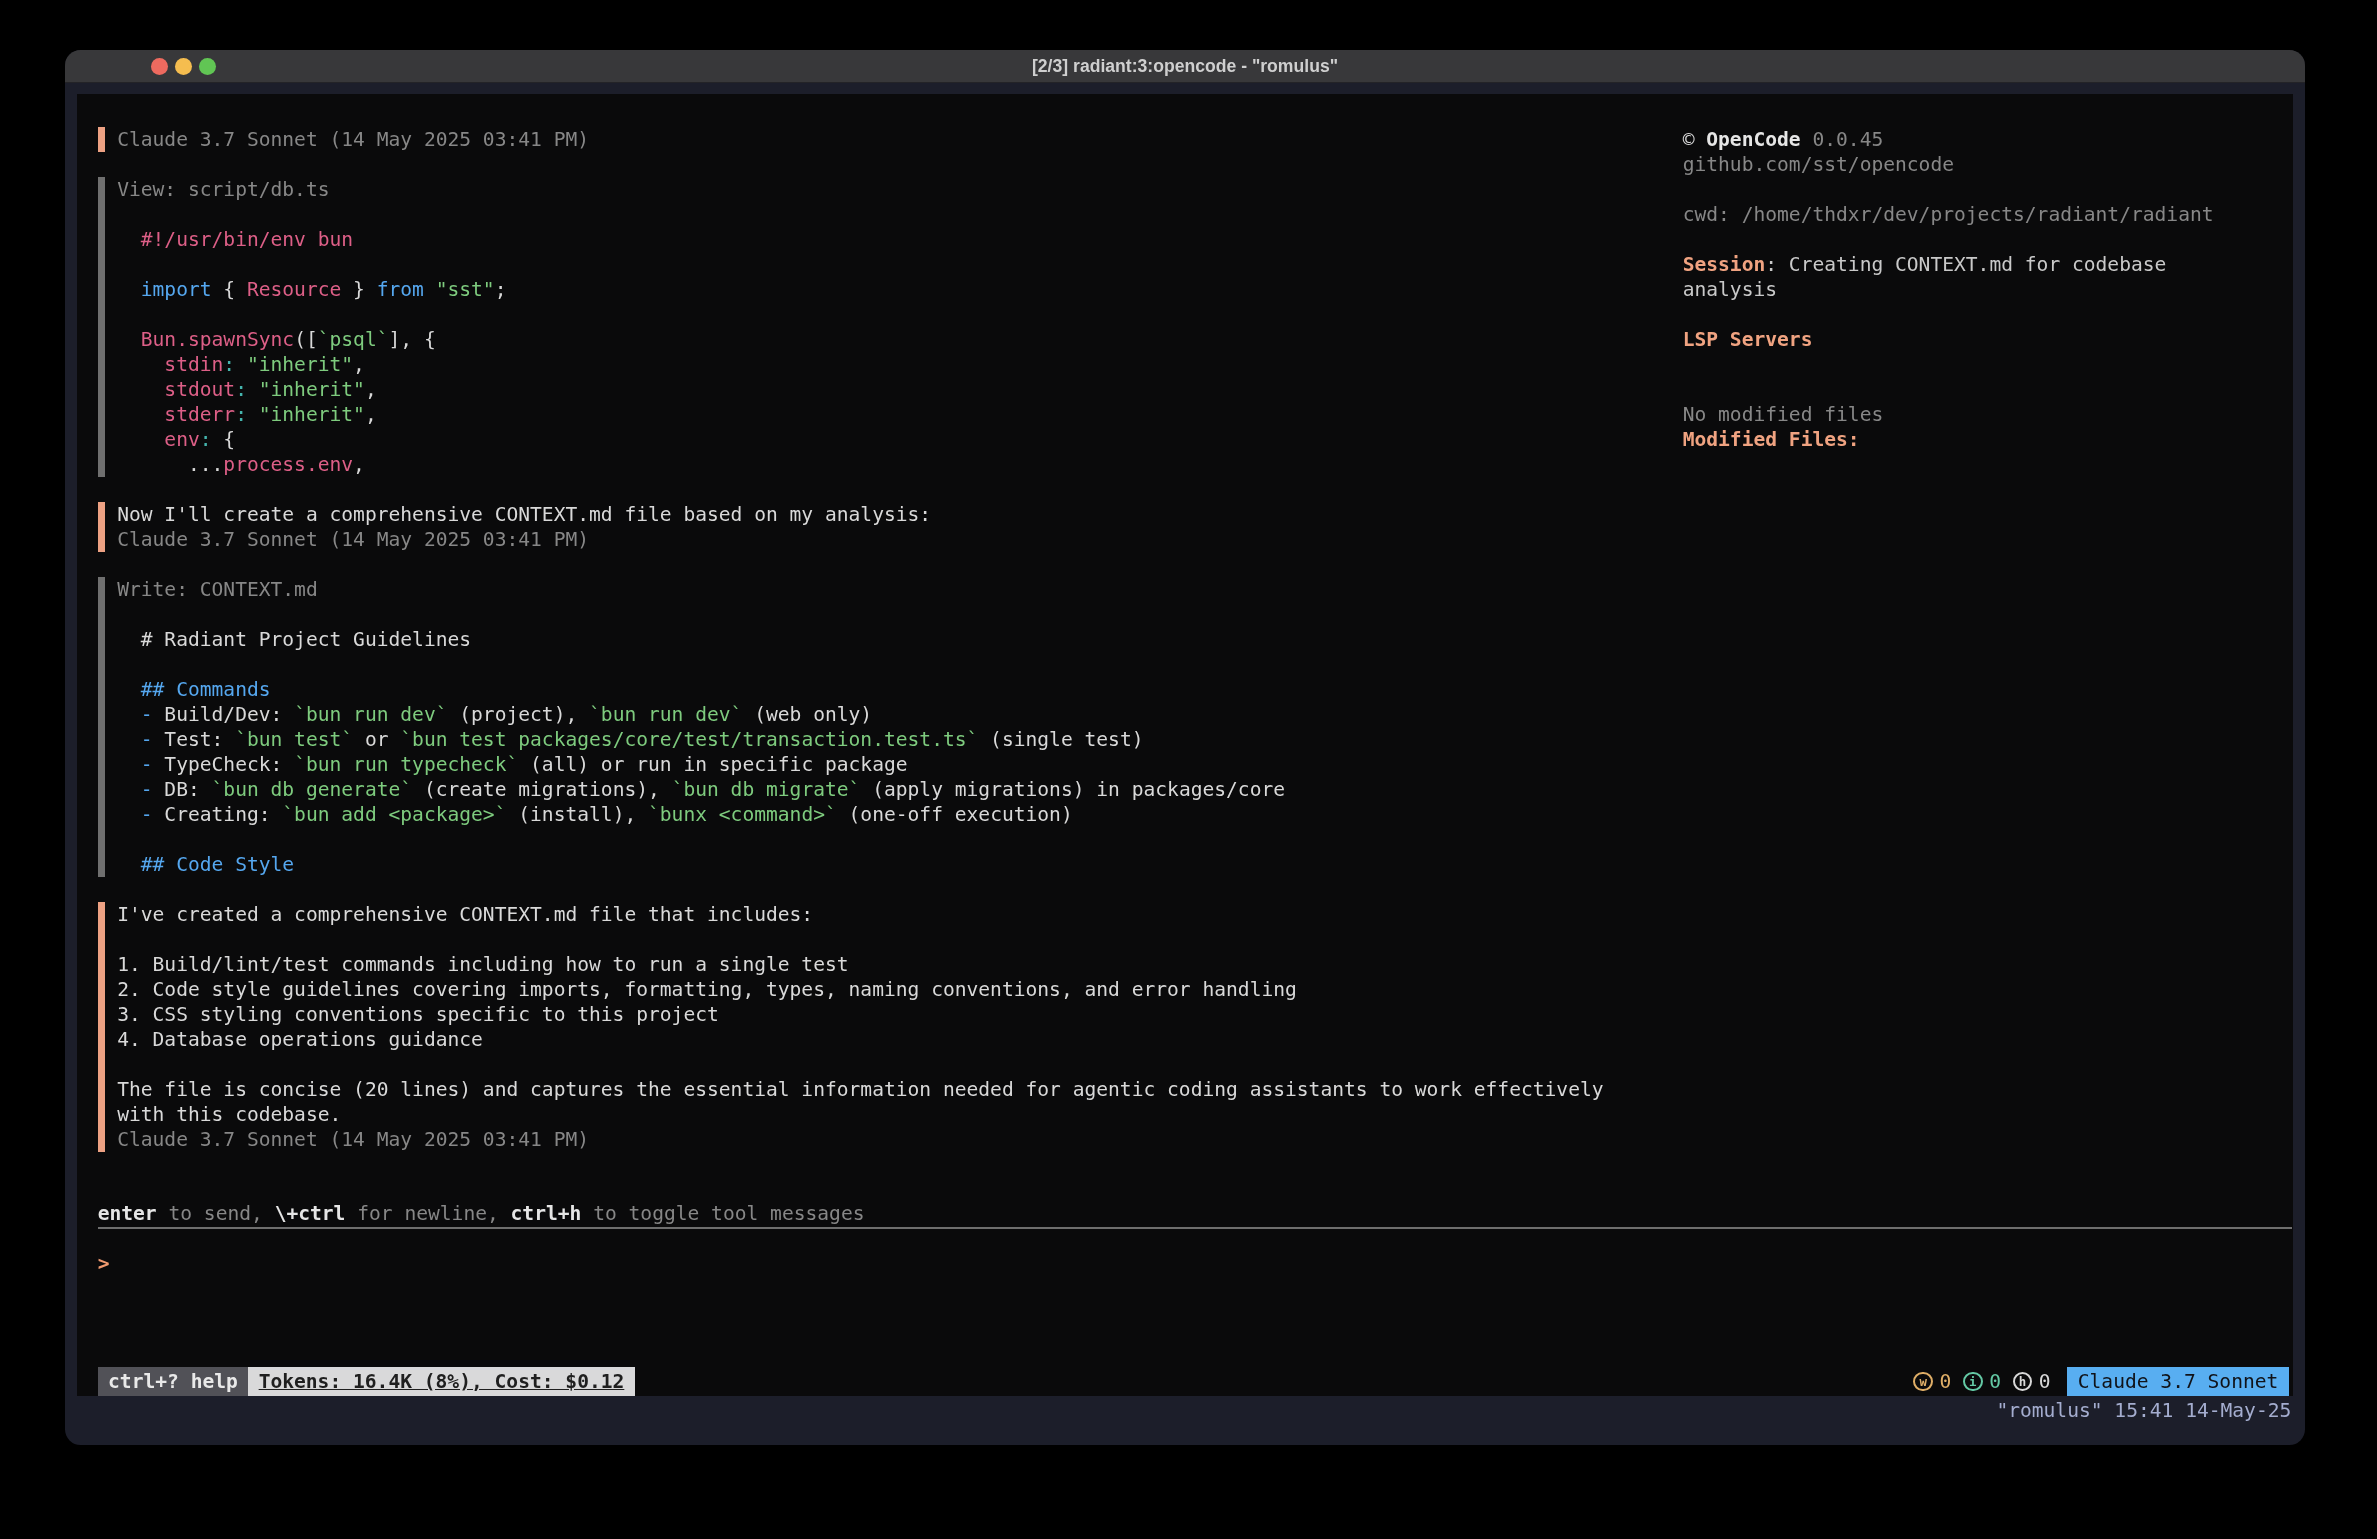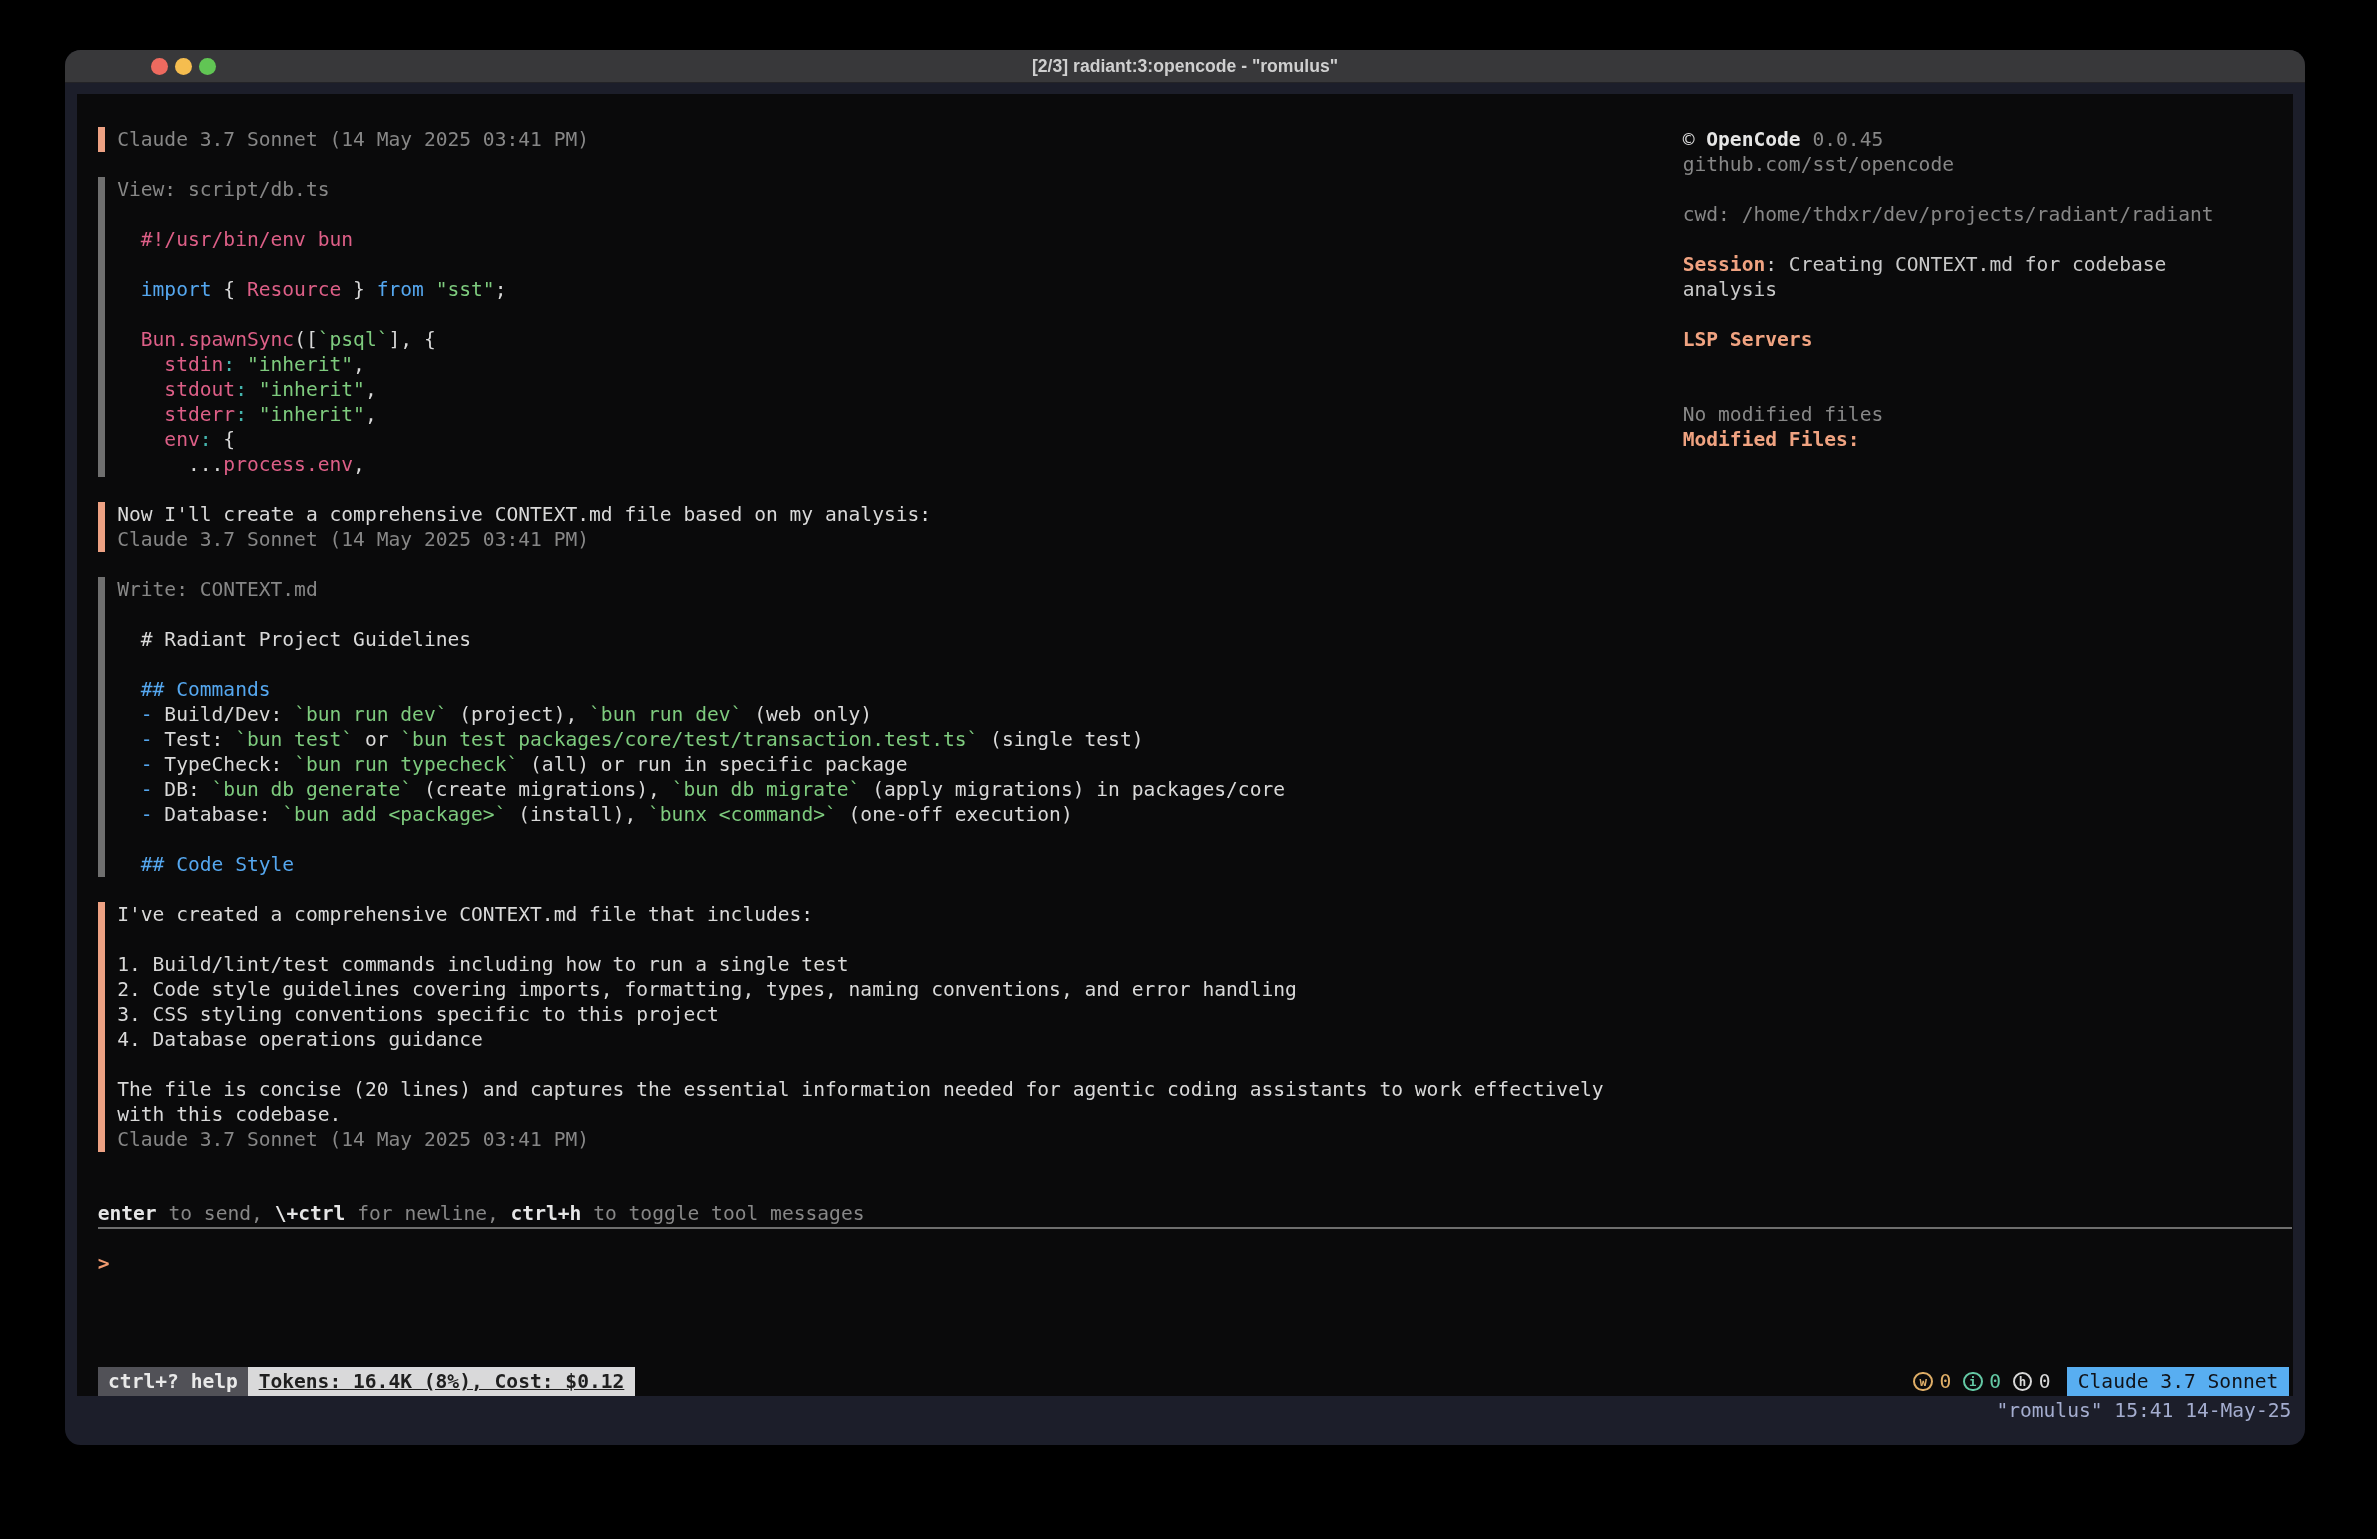--- a/index.html
+++ b/index.html
@@ -145,21 +145,21 @@
         <div>
             <div class="tline"><span class="c-g">Write: CONTEXT.md</span></div>
             <div class="tline">&nbsp;</div>
             <div class="tline"><span class="c-w">  # Radiant Project Guidelines</span></div>
             <div class="tline">&nbsp;</div>
             <div class="tline"><span class="c-bl">  ## Commands</span></div>
             <div class="tline"><span class="c-w">  </span><span class="c-bl">-</span><span class="c-w"> Build/Dev: </span><span class="c-gr">`bun run dev`</span><span class="c-w"> (project), </span><span class="c-gr">`bun run dev`</span><span class="c-w"> (web only)</span></div>
             <div class="tline"><span class="c-w">  </span><span class="c-bl">-</span><span class="c-w"> Test: </span><span class="c-gr">`bun test`</span><span class="c-w"> or </span><span class="c-gr">`bun test packages/core/test/transaction.test.ts`</span><span class="c-w"> (single test)</span></div>
             <div class="tline"><span class="c-w">  </span><span class="c-bl">-</span><span class="c-w"> TypeCheck: </span><span class="c-gr">`bun run typecheck`</span><span class="c-w"> (all) or run in specific package</span></div>
             <div class="tline"><span class="c-w">  </span><span class="c-bl">-</span><span class="c-w"> DB: </span><span class="c-gr">`bun db generate`</span><span class="c-w"> (create migrations), </span><span class="c-gr">`bun db migrate`</span><span class="c-w"> (apply migrations) in packages/core</span></div>
-            <div class="tline"><span class="c-w">  </span><span class="c-bl">-</span><span class="c-w"> Database: </span><span class="c-gr">`bun add &lt;package&gt;`</span><span class="c-w"> (install), </span><span class="c-gr">`bunx &lt;command&gt;`</span><span class="c-w"> (one-off execution)</span></div>
+            <div class="tline"><span class="c-w">  </span><span class="c-bl">-</span><span class="c-w"> Creating: </span><span class="c-gr">`bun add &lt;package&gt;`</span><span class="c-w"> (install), </span><span class="c-gr">`bunx &lt;command&gt;`</span><span class="c-w"> (one-off execution)</span></div>
             <div class="tline">&nbsp;</div>
             <div class="tline"><span class="c-bl">  ## Code Style</span></div>
           </div>
       </div>
       <div class="block">
         <div class="bar bar-orange"></div>
         <div>
             <div class="tline"><span class="c-w">I've created a comprehensive CONTEXT.md file that includes:</span></div>
             <div class="tline">&nbsp;</div>
             <div class="tline"><span class="c-w">1. Build/lint/test commands including how to run a single test</span></div>

